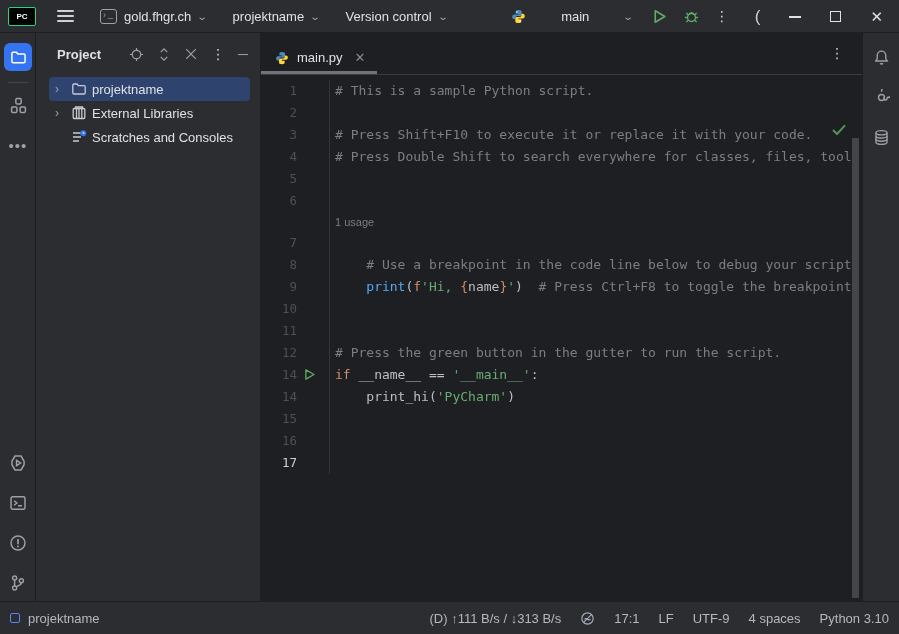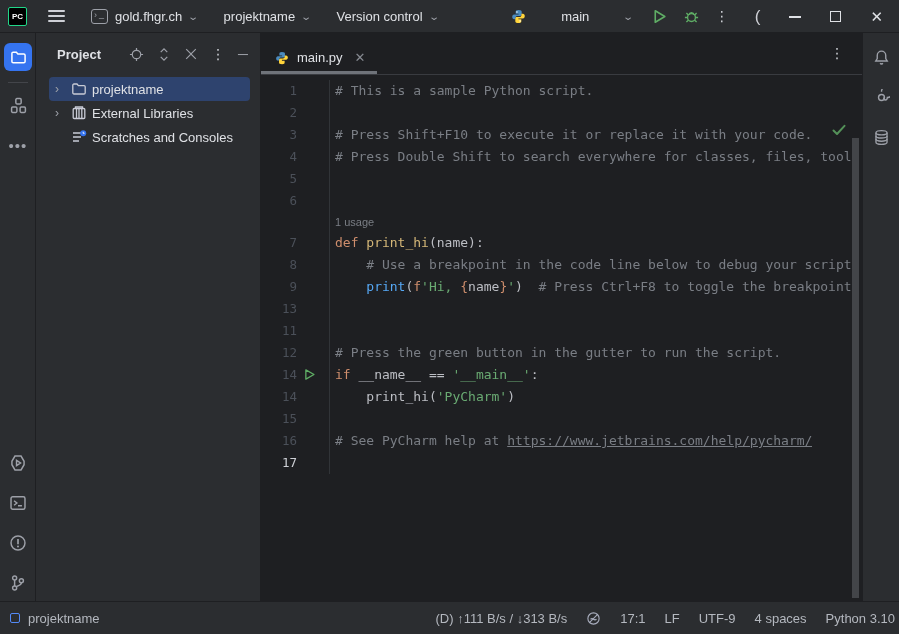--- a/index.html
+++ b/index.html
@@ -15,21 +15,21 @@
   svg { display:block; }
 
   
   .titlebar{
     position:absolute; left:0; top:0; width:899px; height:33px;
     background:var(--bg-panel,#2B2D30);
     border-bottom:1px solid #1E1F22;
     display:flex; align-items:center; padding-left:8px;
   }
   .pc-logo{
-    width:19px; height:19px; border:1.5px solid #21D789; border-radius:2px;
+    width:28px; height:19px; border:1.5px solid #21D789; border-radius:2px;
     background:#000; color:#fff; font-size:8px; font-weight:bold;
     display:flex; align-items:center; justify-content:center; letter-spacing:0;
     margin-right:21px;
   }
   .hamburger{ width:17px; margin-right:26px; cursor:default; }
   .hamburger div{ height:1.6px; background:#CED0D6; margin:3.4px 0; border-radius:1px;}
   .tb-widget{ display:flex; align-items:center; gap:7px; margin-right:26px; color:#DFE1E5; }
   .chev{ color:#9DA0A8; font-size:10px; transform:scaleX(1.4); margin-top:1px;}
   .term-mini{
     width:17px; height:15px; border:1.3px solid #9DA0A8; border-radius:3px;
@@ -107,21 +107,21 @@
   }
 
   
   .statusbar{
     position:absolute; left:0; top:601px; width:899px; height:33px;
     background:var(--bg-panel,#2B2D30); border-top:1px solid #1E1F22;
     display:flex; align-items:center; color:#B4B8BF; font-size:13px;
   }
   .sb-left{ display:flex; align-items:center; gap:8px; padding-left:10px;}
   .sb-proj-ico{ width:10px; height:10px; border:1.6px solid #548AF7; border-radius:2px;}
-  .sb-right{ margin-left:auto; display:flex; align-items:center; gap:19px; padding-right:4px;}
+  .sb-right{ margin-left:auto; display:flex; align-items:center; gap:19px; padding-right:10px;}
   .sb-seg{ white-space:nowrap; }
 </style>
 </head>
 <body>
 
 <div class="titlebar">
   <div class="pc-logo">PC</div>
   <div class="hamburger">
       <div></div>
       <div></div>
@@ -313,32 +313,32 @@
 
     <div class="edit-surface">
       <div class="code-rows" id="code-lines">
           <div class="crow"><div class="gut"><span class="num">1</span></div><div class="ctext"><span class="tok-c"># This is a sample Python script.</span></div></div>
           <div class="crow"><div class="gut"><span class="num">2</span></div><div class="ctext"></div></div>
           <div class="crow"><div class="gut"><span class="num">3</span></div><div class="ctext"><span class="tok-c"># Press Shift+F10 to execute it or replace it with your code.</span></div></div>
           <div class="crow"><div class="gut"><span class="num">4</span></div><div class="ctext"><span class="tok-c"># Press Double Shift to search everywhere for classes, files, tool</span></div></div>
           <div class="crow"><div class="gut"><span class="num">5</span></div><div class="ctext"></div></div>
           <div class="crow"><div class="gut"><span class="num">6</span></div><div class="ctext"></div></div>
           <div class="crow inlayrow"><div class="gut"><span class="num"></span></div><div class="inlay">1 usage</div></div>
-          <div class="crow"><div class="gut"><span class="num">7</span></div><div class="ctext"><span class="tok-k">def </span><span class="tok-f">print_hi</span><span class="tok-p">(name):</span></div></div>
+          <div class="crow"><div class="gut"><span class="num">7</span></div></div>
           <div class="crow"><div class="gut"><span class="num">8</span></div><div class="ctext"><span class="tok-p">    </span><span class="tok-c"># Use a breakpoint in the code line below to debug your script</span></div></div>
           <div class="crow"><div class="gut"><span class="num">9</span></div><div class="ctext"><span class="tok-p">    </span><span class="tok-b">print</span><span class="tok-p">(</span><span class="tok-k">f</span><span class="tok-s">'Hi, </span><span class="tok-o">{</span><span class="tok-p">name</span><span class="tok-o">}</span><span class="tok-s">'</span><span class="tok-p">)  </span><span class="tok-c"># Press Ctrl+F8 to toggle the breakpoint</span></div></div>
-          <div class="crow"><div class="gut"><span class="num">13</span></div><div class="ctext"></div></div>
+          <div class="crow"><div class="gut"><span class="num">10</span></div><div class="ctext"></div></div>
           <div class="crow"><div class="gut"><span class="num">11</span></div><div class="ctext"></div></div>
           <div class="crow"><div class="gut"><span class="num">12</span></div><div class="ctext"><span class="tok-c"># Press the green button in the gutter to run the script.</span></div></div>
           <div class="crow"><div class="gut"><span class="num">14</span><span class="runico"><svg width="13" height="13" viewBox="0 0 16 16">
                   <path d="M3.5 2.3l10 5.7-10 5.7z" fill="none" stroke="#5FAD65" stroke-width="1.6" stroke-linejoin="round"></path>
                 </svg></span></div><div class="ctext"><span class="tok-k">if </span><span class="tok-p">__name__ == </span><span class="tok-s">'__main__'</span><span class="tok-p">:</span></div></div>
           <div class="crow"><div class="gut"><span class="num">14</span></div><div class="ctext"><span class="tok-p">    print_hi(</span><span class="tok-s">'PyCharm'</span><span class="tok-p">)</span></div></div>
           <div class="crow"><div class="gut"><span class="num">15</span></div><div class="ctext"></div></div>
-          <div class="crow"><div class="gut"><span class="num">16</span></div><div class="ctext"><span class="tok-c"># See PyCharm help at </span><span class="tok-u">https://www.jetbrains.com/help/pycharm/</span></div></div>
+          <div class="crow"><div class="gut"><span class="num">16</span></div></div>
           <div class="crow"><div class="gut"><span class="num cur">17</span></div><div class="ctext"></div></div>
         </div>
       <span class="edit-check">
         <svg width="14" height="12" viewBox="0 0 14 12" fill="none" stroke="#549159" stroke-width="2" stroke-linecap="round" stroke-linejoin="round">
             <path d="M1.5 6.5L5 10 12.5 1.8"></path>
           </svg>
       </span>
       <div class="vscroll"></div>
 
     </div>

